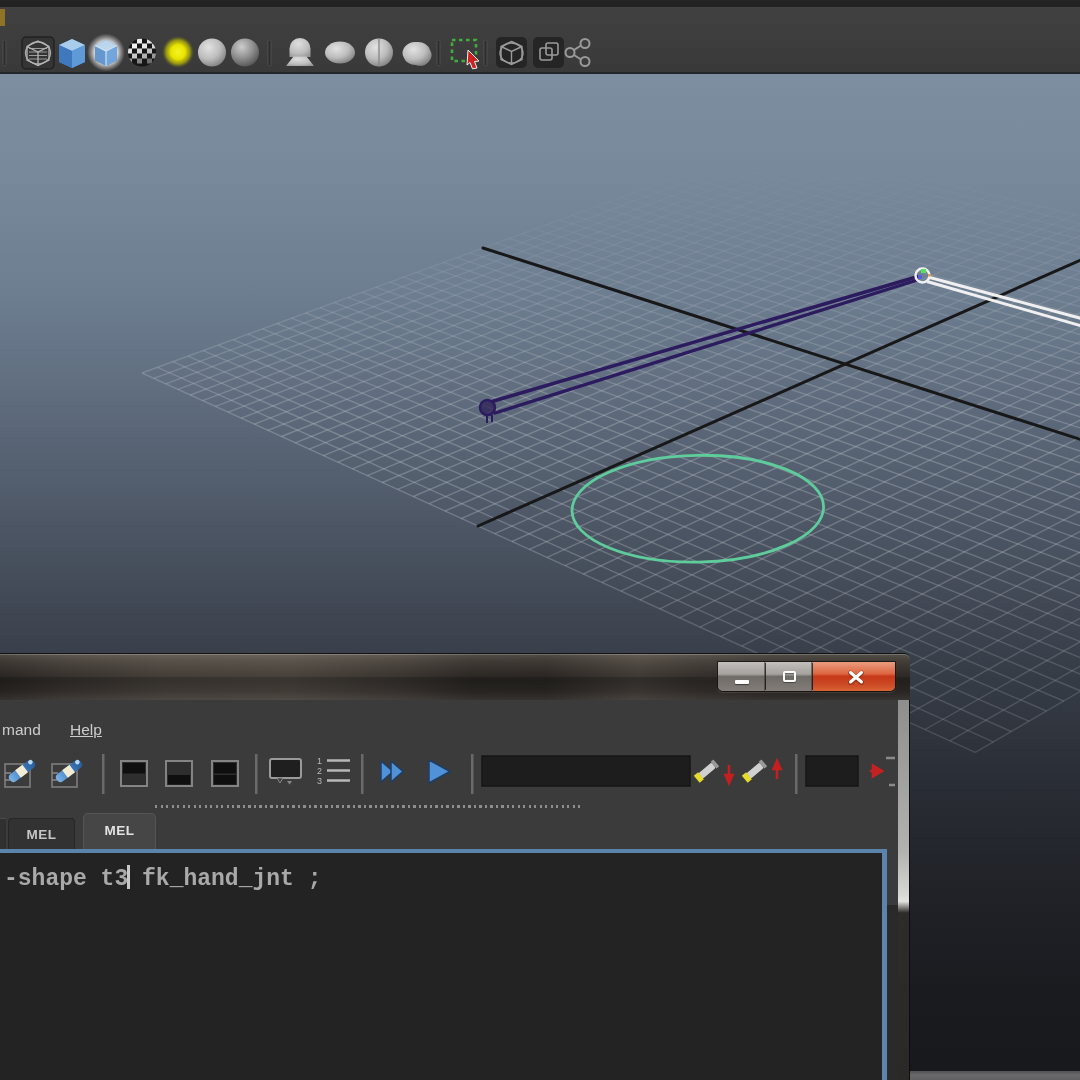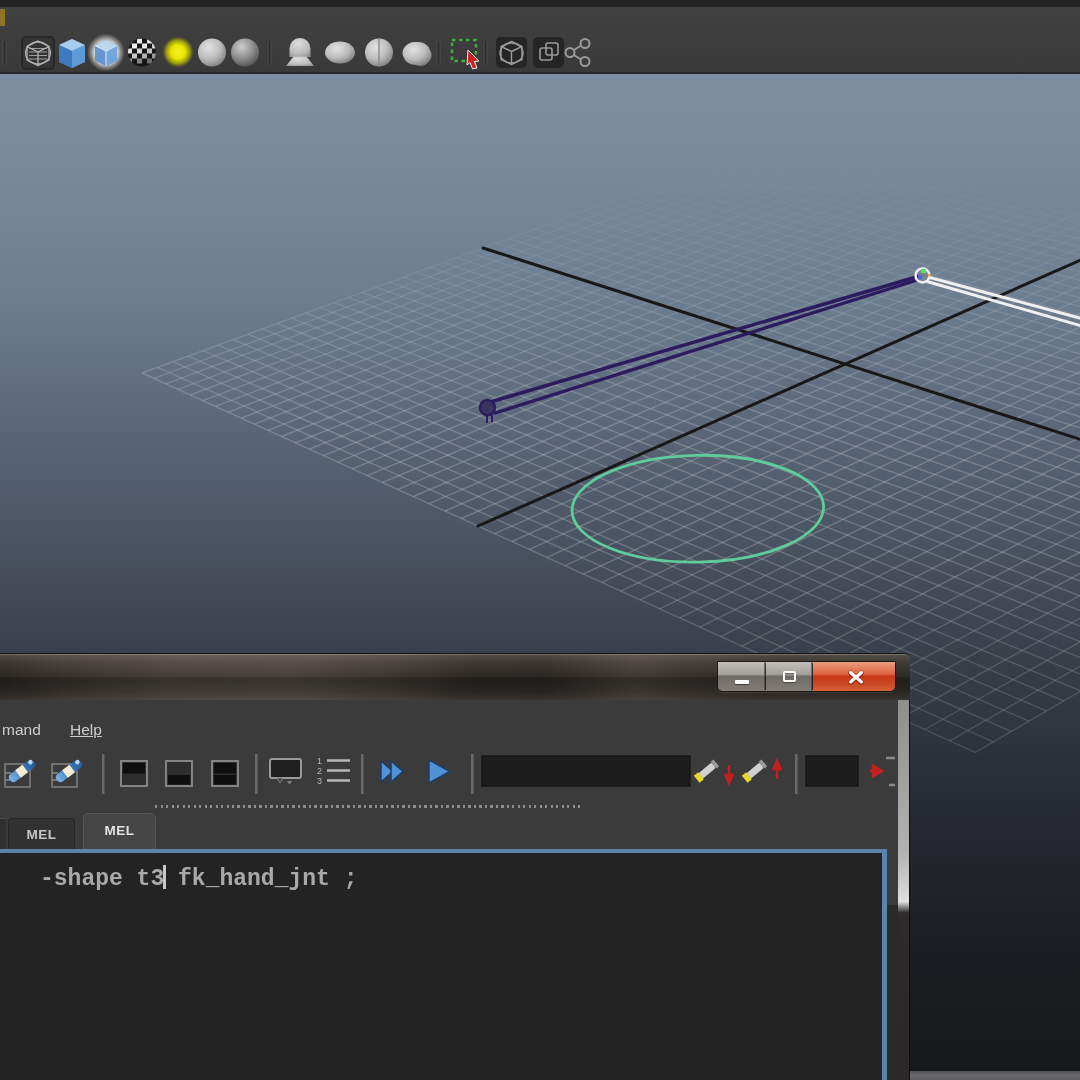--- a/index.html
+++ b/index.html
@@ -385,14 +385,14 @@
 <div class="abs" style="left:155px;top:152px;width:426px;height:2.5px;background:repeating-linear-gradient(90deg,#8e8e8e 0 2px,rgba(0,0,0,0) 2px 5.5px);"></div>
 
 <div class="abs" style="left:0;top:165px;width:6px;height:31px;background:#303030;border-top:1px solid #4a4a4a;"></div>
 <div class="abs" style="left:8px;top:165px;width:67px;height:31px;background:#323232;border:1px solid #272727;border-bottom:none;border-radius:4px 4px 0 0;color:#c6c6c6;font-size:13.5px;font-weight:bold;letter-spacing:0.5px;text-align:center;line-height:31px;">MEL</div>
 <div class="abs" style="left:83px;top:160px;width:73px;height:36px;background:#464646;border:1px solid #555555;border-bottom:none;border-radius:5px 5px 0 0;color:#e2e2e2;font-size:13.5px;font-weight:bold;letter-spacing:0.5px;text-align:center;line-height:34px;">MEL</div>
 
 <div class="abs" style="left:0;top:196px;width:887px;height:4.5px;background:#5b84ad;"></div>
 <div class="abs" style="left:0;top:200px;width:882px;height:227px;background:#232323;"></div>
 <div class="abs" style="left:882px;top:200px;width:5px;height:227px;background:#5b84ad;"></div>
 <div class="abs" style="left:887px;top:252px;width:11px;height:175px;background:#2b2a28;"></div>
-<div class="abs" style="left:4px;top:212px;width:860px;height:30px;font-family:'Liberation Mono',monospace;font-size:23px;font-weight:bold;color:#a9a9a9;white-space:pre;margin-left:36px;">-shape t3<span style="display:inline-block;width:3px;height:24px;background:#c8c8c8;vertical-align:-4px;margin:0 -1.5px;"></span> fk_hand_jnt ;</div>
+<div class="abs" style="left:4px;top:212px;width:860px;height:30px;font-family:'Liberation Mono',monospace;font-size:23px;font-weight:bold;color:#a9a9a9;white-space:pre;">-shape t3<span style="display:inline-block;width:3px;height:24px;background:#c8c8c8;vertical-align:-4px;margin:0 -1.5px;"></span> fk_hand_jnt ;</div>
 </div>
 
 </body></html>

